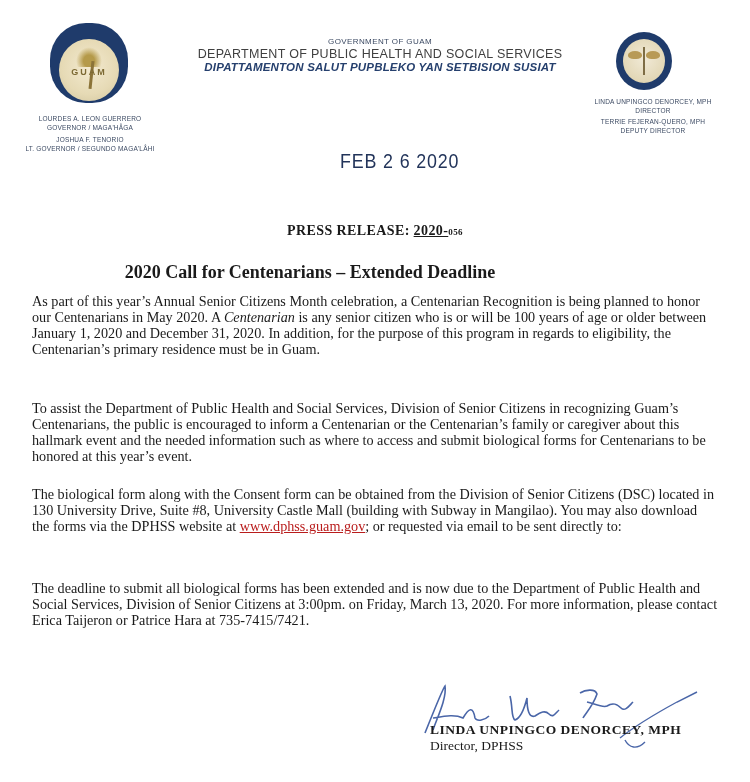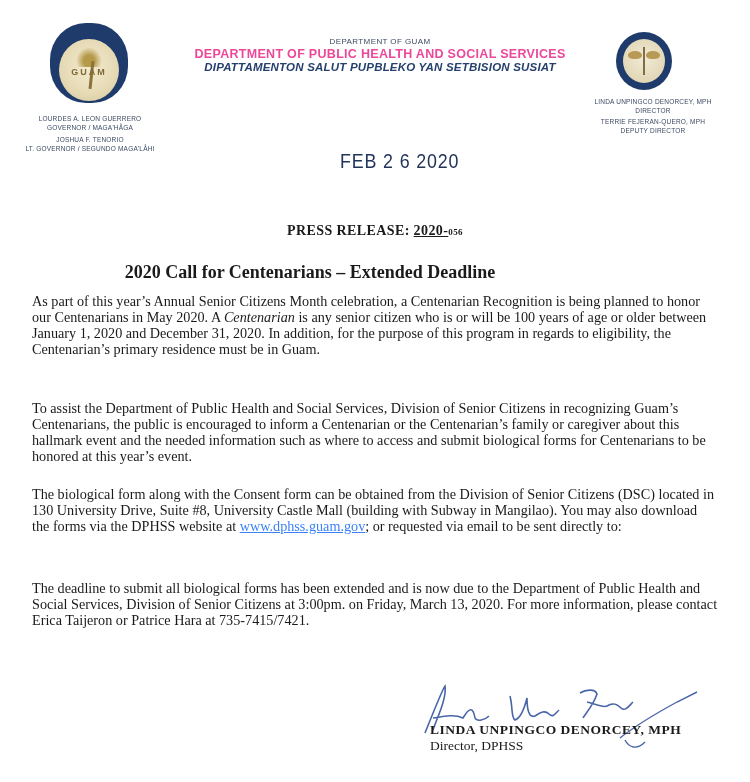--- a/index.html
+++ b/index.html
@@ -76,21 +76,21 @@
     .gov-line {
       position: absolute; left: 170px; width: 420px; top: 37px;
       text-align: center;
       font-family: "Liberation Sans", sans-serif;
       font-size: 8px; color: #3c4a63; letter-spacing: 0.4px;
     }
     .dept-line {
       position: absolute; left: 170px; width: 420px; top: 47px;
       text-align: center;
       font-family: "Liberation Sans", sans-serif;
-      font-size: 12.5px; font-weight: bold; color: #ec4899; letter-spacing: 0.3px;
+      font-size: 12.5px; font-weight: normal; color: #404040; letter-spacing: 0.3px;
       white-space: nowrap;
     }
     .dept-sub {
       position: absolute; left: 170px; width: 420px; top: 61px;
       text-align: center;
       font-family: "Liberation Sans", sans-serif;
       font-size: 11.5px; font-weight: bold; font-style: italic; color: #26406e; letter-spacing: 0.2px;
       white-space: nowrap;
     }
 
@@ -117,21 +117,21 @@
     .para {
       position: absolute; left: 32px; width: 686px;
       font-size: 14.2px; line-height: 16px; color: #1a1a1a;
     }
     .para p { margin: 0; }
     .p1 { top: 293px; }
     .p2 { top: 400px; }
     .p3 { top: 486px; }
     .p4 { top: 580px; }
 
-    .link { color: #3b82f6; text-decoration: underline; }
+    .link { color: #b91c1c; text-decoration: underline; }
     .link-plain { color: #2f5c9e; }
 
     .coordinators {
       position: absolute; left: 110px; top: 563px;
       font-size: 14.2px; line-height: 17px;
     }
 
     .signature {
       position: absolute; left: 415px; top: 678px;
     }
@@ -156,21 +156,21 @@
 </div>
 
 <div class="leader-text" style="left:20px; top:115px; width:140px;">
   <div>LOURDES A. LEON GUERRERO</div>
   <div>GOVERNOR / MAGA'HÅGA</div>
   <div style="height:4px;"></div>
   <div>JOSHUA F. TENORIO</div>
   <div>LT. GOVERNOR / SEGUNDO MAGA'LÅHI</div>
 </div>
 
-<div class="gov-line">DEPARTMENT OF GUAM</div>
+<div class="gov-line">GOVERNMENT OF GUAM</div>
 <div class="dept-line">DEPARTMENT OF PUBLIC HEALTH AND SOCIAL SERVICES</div>
 <div class="dept-sub">DIPATTAMENTON SALUT PUPBLEKO YAN SETBISION SUSIAT</div>
 
 <div class="seal seal-right">
   <div class="inner">
     <div class="wing" style="left:5px;"></div>
     <div class="wing" style="left:23px;"></div>
     <div class="staff"></div>
   </div>
 </div>

